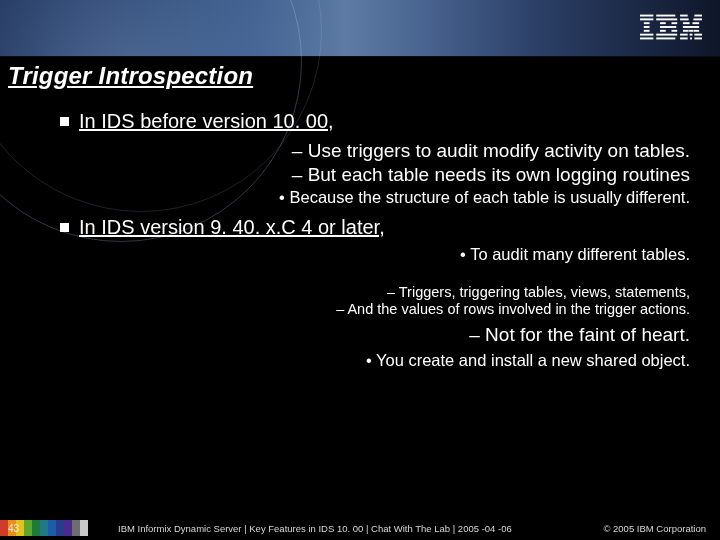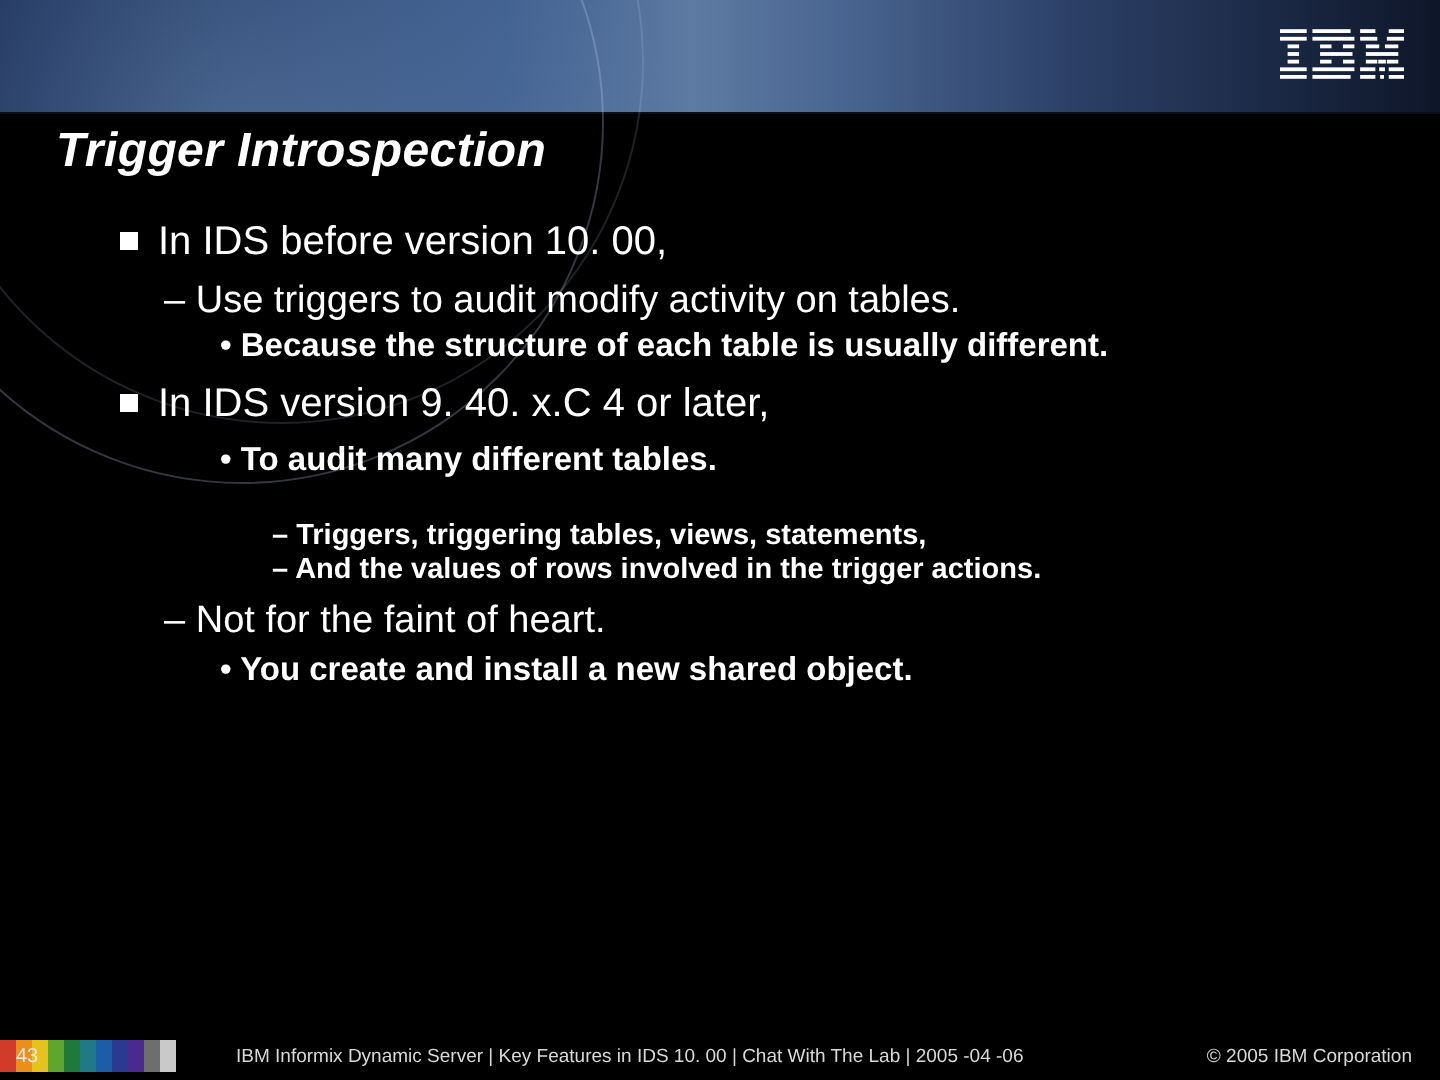--- a/index.html
+++ b/index.html
@@ -49,71 +49,74 @@
     position: absolute;
     right: 18px;
     top: 14px;
     width: 62px;
     height: 26px;
   }
   .ibm-logo svg { width: 100%; height: 100%; display:block; }
 
   .title {
     position: absolute;
-    left: 28px;
+    left: 8px;
     top: 62px;
     font-size: 24px;
     font-weight: 700;
     font-style: italic;
     color: #fff;
     letter-spacing: 0.2px;
+    text-decoration: underline;
   }
 
   .body {
     position: absolute;
     left: 60px;
     right: 30px;
     top: 110px;
     bottom: 32px;
     line-height: 1.18;
   }
   ul, li { margin:0; padding:0; list-style:none; }
   .l1 > li { margin-bottom: 4px; }
   .l1-head {
     font-size: 20px;
     font-weight: 400;
+    text-decoration: underline;
   }
   .square {
     display: inline-block;
     width: 9px;
     height: 9px;
     background: #fff;
     margin-right: 10px;
     position: relative;
     top: -2px;
   }
   .l2 {
     margin-left: 22px;
     margin-top: 6px;
   }
   .l2 > li {
     font-size: 19px;
     font-weight: 400;
     margin-bottom: 2px;
+    text-align: right;
   }
   .dash::before {
     content: "– ";
   }
   .l3 {
     margin-left: 28px;
     margin-top: 2px;
   }
   .l3 > li {
     font-size: 16.5px;
-    font-weight: 700;
+    font-weight: 400;
     margin-bottom: 1px;
   }
   .dot::before {
     content: "• ";
   }
   .l4 {
     margin-left: 26px;
     margin-top: 19px;
   }
   .l4 > li {
@@ -214,20 +217,21 @@
 
 <div class="title">Trigger Introspection</div>
 
 <div class="body">
   <ul class="l1">
     <li>
       <div class="l1-head"><span class="square"></span><span>In IDS before version 10. 00,</span></div>
       <ul class="l2">
         <li class="dash"><span>Use triggers to audit modify activity on tables.</span></li>
         <li>
+          <span class="dash"><span>But each table needs its own logging routines</span></span>
           <ul class="l3">
             <li class="dot"><span>Because the structure of each table is usually different.</span></li>
           </ul>
         </li>
       </ul>
     </li>
 
     <li style="margin-top:8px;">
       <div class="l1-head"><span class="square"></span><span>In IDS version 9. 40. x.C 4 or later,</span></div>
       <ul class="l2">

